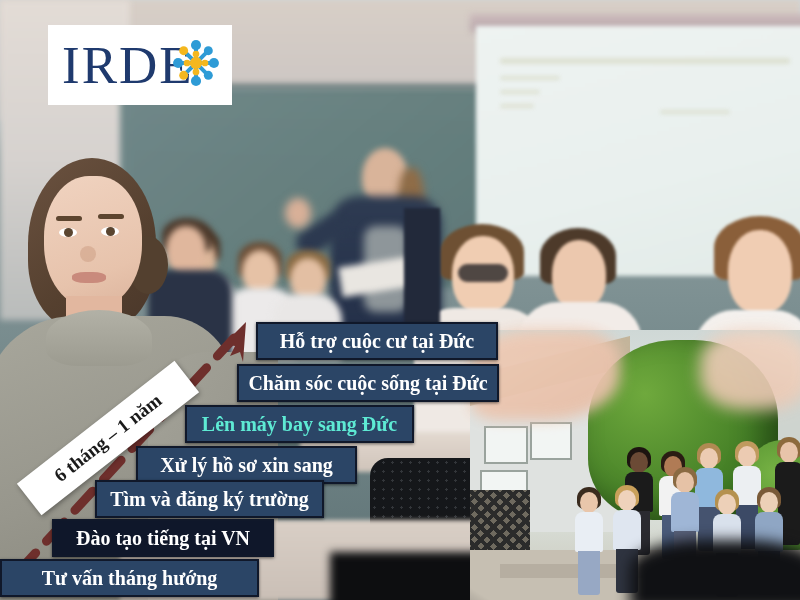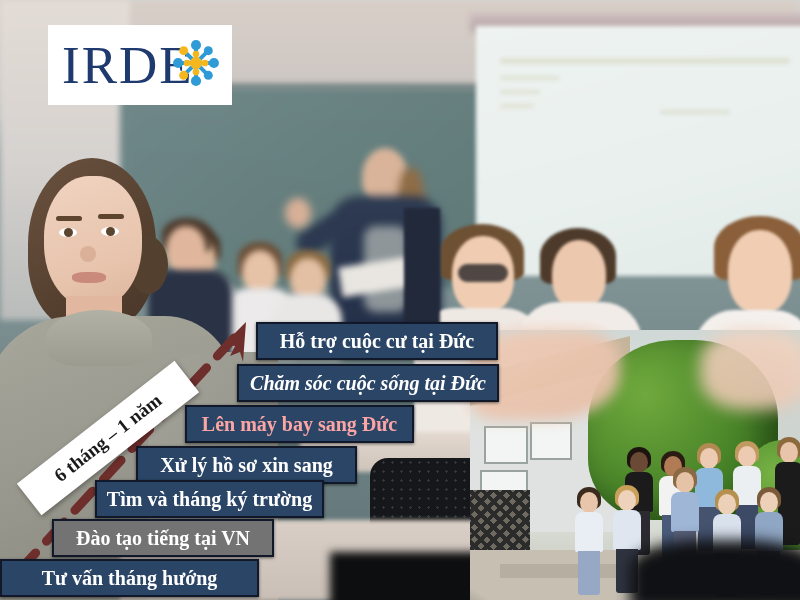--- a/index.html
+++ b/index.html
@@ -333,33 +333,33 @@
   </svg>
 
   <div class="banner" id="duration-banner" style="left: 8px; top: 418px; width: 200px; height: 40px; background: rgb(255, 255, 255); color: rgb(26, 26, 26); transform: rotate(-38deg);">
     <span>6 tháng – 1 năm</span>
   </div>
 
   <div id="steps-layer">
       <div class="label" style="left: 256px; top: 322px; width: 238px; height: 34px; font-size: 20px; background: rgb(43, 69, 102); border-color: rgb(16, 24, 42); color: rgb(255, 255, 255);">
         <span>Hỗ trợ cuộc cư tại Đức</span>
       </div>
-      <div class="label" style="left: 237px; top: 364px; width: 258px; height: 34px; font-size: 20px; background: rgb(43, 69, 102); border-color: rgb(16, 24, 42); color: rgb(255, 255, 255); font-style: italic;">
+      <div class="label" style="left: 237px; top: 364px; width: 258px; height: 34px; font-size: 20px; background: rgb(43, 69, 102); border-color: rgb(16, 24, 42); color: rgb(255, 255, 255);">
         <span>Chăm sóc cuộc sống tại Đức</span>
       </div>
-      <div class="label" style="left: 185px; top: 405px; width: 225px; height: 34px; font-size: 20px; background: rgb(43, 69, 102); border-color: rgb(16, 24, 42); color: #fca5a5; text-align: center;">
+      <div class="label" style="left: 185px; top: 405px; width: 225px; height: 34px; font-size: 20px; background: rgb(43, 69, 102); border-color: rgb(16, 24, 42); color: #5eead4; text-align: center;">
         <span>Lên máy bay sang Đức</span>
       </div>
       <div class="label" style="left: 136px; top: 446px; width: 217px; height: 34px; font-size: 20px; background: rgb(43, 69, 102); border-color: rgb(16, 24, 42); color: rgb(255, 255, 255);">
         <span>Xử lý hồ sơ xin sang</span>
       </div>
       <div class="label" style="left: 95px; top: 480px; width: 225px; height: 34px; font-size: 20px; background: rgb(43, 69, 102); border-color: rgb(16, 24, 42); color: rgb(255, 255, 255);">
-        <span>Tìm và tháng ký trường</span>
-      </div>
-      <div class="label" style="left: 52px; top: 519px; width: 218px; height: 34px; font-size: 20px; background: #737373; border-color: rgb(16, 24, 42); color: rgb(255, 255, 255);">
+        <span>Tìm và đăng ký trường</span>
+      </div>
+      <div class="label" style="left: 52px; top: 519px; width: 218px; height: 34px; font-size: 20px; background: #0f172a; border-color: rgb(16, 24, 42); color: rgb(255, 255, 255);">
         <span>Đào tạo tiếng tại VN</span>
       </div>
       <div class="label" style="left: 0px; top: 559px; width: 255px; height: 34px; font-size: 20px; background: rgb(43, 69, 102); border-color: rgb(16, 24, 42); color: rgb(255, 255, 255);">
         <span>Tư vấn tháng hướng</span>
       </div>
     </div>
 
   <div class="logo-box">
     <div class="logo-text">IRDE</div>
     <svg class="logo-mark" viewBox="0 0 100 100">

